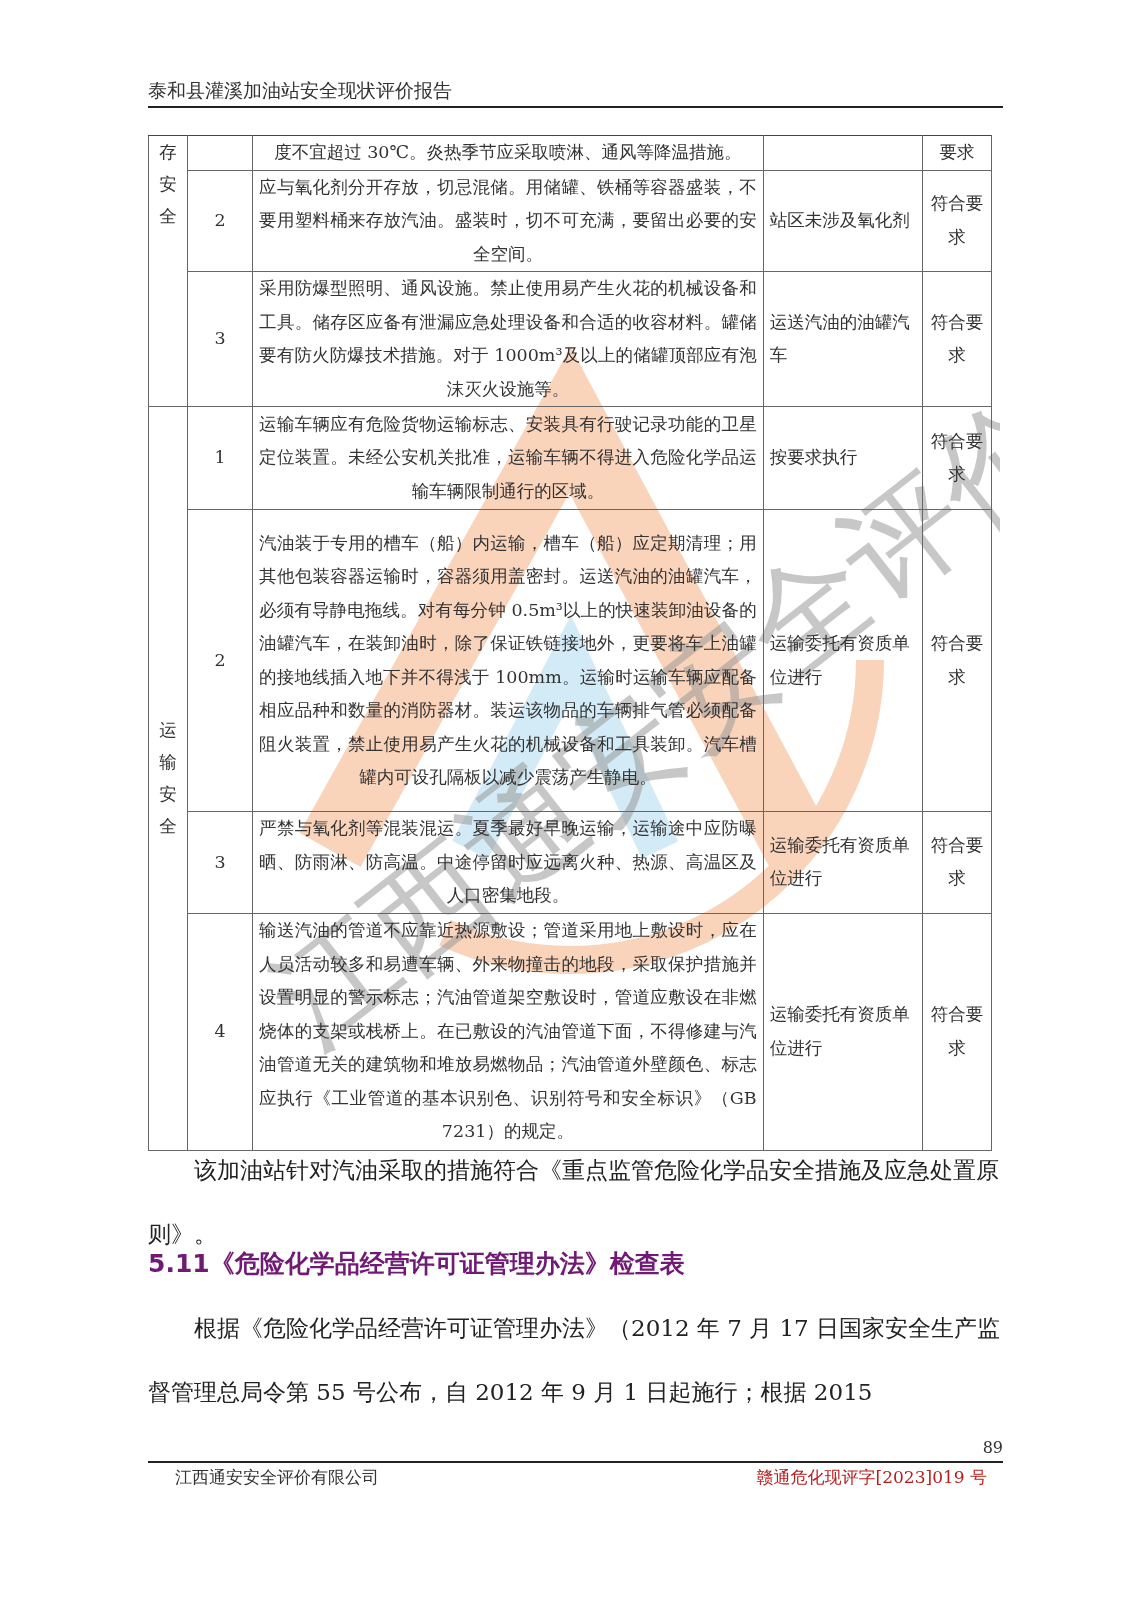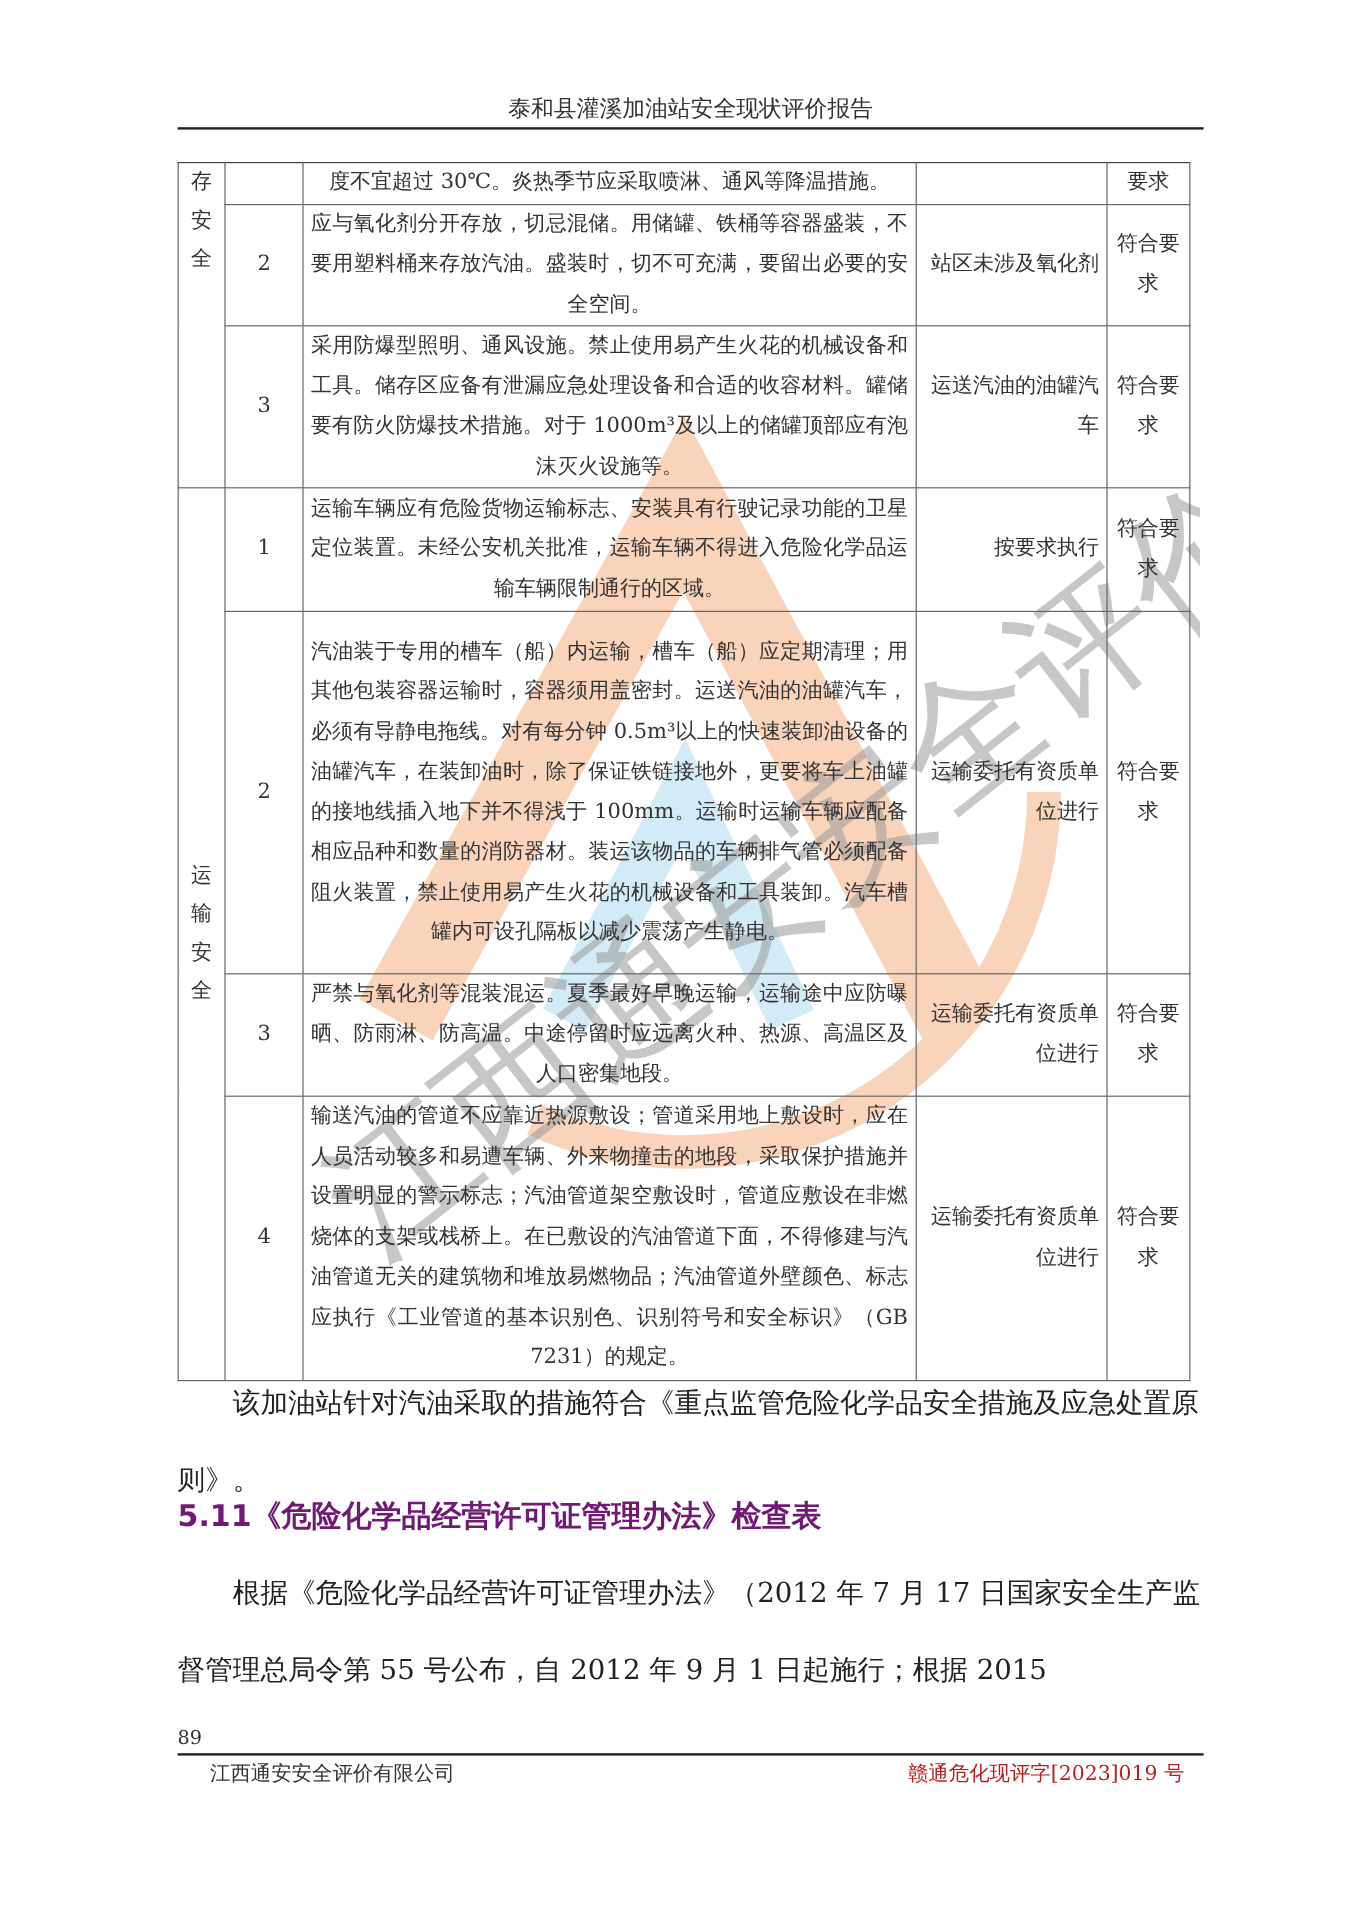--- a/index.html
+++ b/index.html
@@ -1,33 +1,33 @@
 <!DOCTYPE html>
 <html><head>
 <meta charset="utf-8">
 <style>
   html, body { margin:0; padding:0; background:#ffffff; }
   body { width:1131px; height:1600px; position:relative; overflow:hidden;
          font-family:"DejaVu Serif","Liberation Serif",serif; color:#222; }
   .abs { position:absolute; }
-  .header-title { left:148px; width:855px; top:78px; text-align:center; font-size:19px; color:#333; }
+  .header-title { left:148px; width:855px; top:78px; text-align:left; font-size:19px; color:#333; }
   .header-rule { left:148px; width:855px; top:106px; height:2px; background:#222; }
   table.check { position:absolute; left:148px; top:135px; border-collapse:collapse; table-layout:fixed; width:844px; }
   table.check td { border:1px solid #666; font-size:17.5px; line-height:33.5px; vertical-align:middle; padding:0 6px; color:#333; }
   td.cat { width:26px; text-align:center; border-left:2px solid #333; }
   td.cat span { display:block; line-height:32px; }
   td.num { width:52px; text-align:center; font-size:17px; }
   td.content { width:497px; text-align:justify; text-align-last:center; padding:2px 8px; }
-  td.result { width:146px; text-align:right;margin-top:32px; }
+  td.result { width:146px; text-align:left;margin-top:32px; }
   td.verdict { width:56px; text-align:center; border-right:1px solid #888; }
   .outer-top { border-top:1px solid #444 !important; }
   .sep-top { border-top:1.5px solid #444 !important; }
   .para { left:148px; width:855px; font-size:23px; color:#222; line-height:64px; }
   .heading { left:148px; top:1247px; font-size:25px; font-weight:bold; color:#701a75; font-family:"DejaVu Sans","Liberation Sans",sans-serif; }
-  .page-num { left:148px; width:855px; top:1438px; text-align:left; font-size:16px; color:#333; }
+  .page-num { left:148px; width:855px; top:1438px; text-align:right; font-size:16px; color:#333; }
   .footer-rule { left:148px; width:855px; top:1461px; height:2px; background:#222; }
   .footer-left { left:175px; top:1466px; font-size:17px; color:#333; }
   .footer-right { right:144px; top:1466px; font-size:17px; color:#b91c1c; }
   .wm { pointer-events:none; }
 </style>
 </head>
 <body>
 
 <div class="abs header-title">泰和县灌溪加油站安全现状评价报告</div>
 <div class="abs header-rule"></div>

